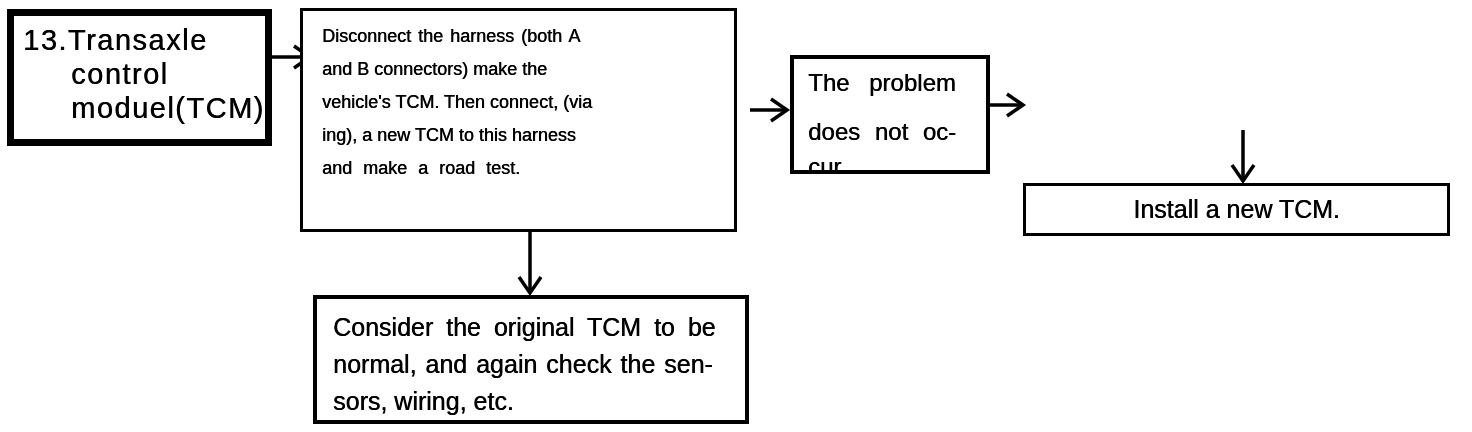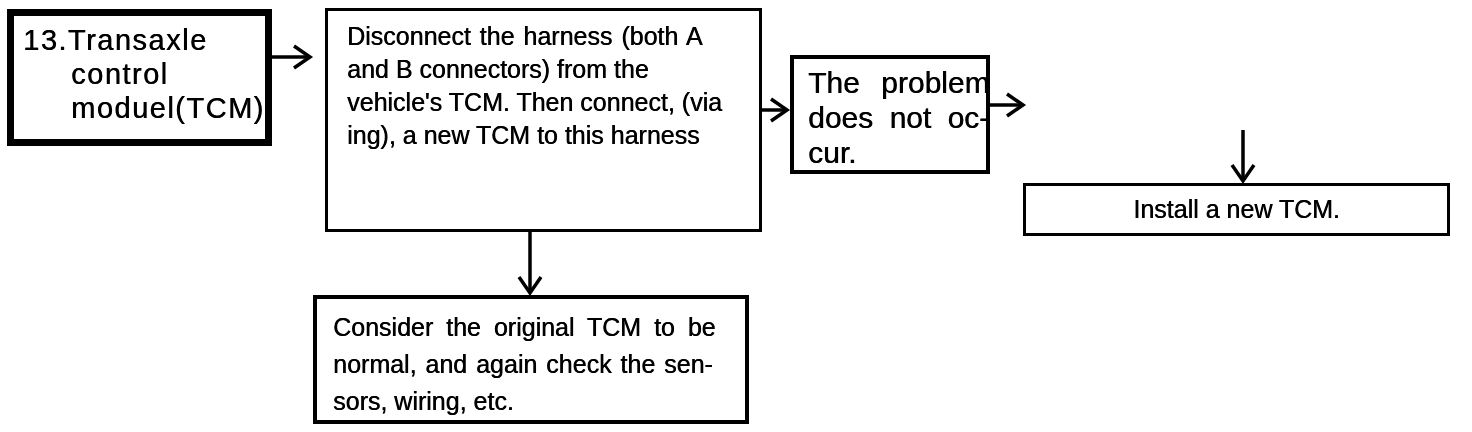--- a/index.html
+++ b/index.html
@@ -45,41 +45,41 @@
     padding: 7px 4px 0 9px;
     font-size: 29px;
     line-height: 34px;
     font-weight: 400;
     letter-spacing: 1.5px;
   }
   .box-step .line:nth-child(n+2) { padding-left: 48px; }
 
   
   .box-procedure {
-    left: 325px; top: 8px;
+    left: 300px; top: 8px;
     width: 437px; height: 224px;
     border-width: 3px;
     padding: 9px 6px 0 19px;
-    font-size: 25px;
+    font-size: 18px;
     line-height: 33px;
   }
   .box-procedure .line:nth-child(1) { word-spacing: 2px; }
   .box-procedure .line:nth-child(5) { word-spacing: 6px; }
 
   
   .box-problem {
     left: 790px; top: 55px;
     width: 200px; height: 119px;
     border-width: 4px;
     padding: 6px 6px 12px 14px;
-    font-size: 30px;
+    font-size: 24px;
     line-height: 35px;
   }
   .box-problem .line:nth-child(1) { word-spacing: 13px; }
-  .box-problem .line:nth-child(2) { word-spacing: 8px; }
+  .box-problem .line:nth-child(2) { word-spacing: 8px; margin-top: 14px; }
 
   
   .box-center {
     display: flex;
     align-items: center;
     justify-content: center;
     font-size: 25px;
   }
   .box-diagnosis {
     left: 1026px; top: 78px;
@@ -133,23 +133,24 @@
   </svg>
 
   <div class="box box-step">
       <div class="line">13.Transaxle</div>
       <div class="line">control</div>
       <div class="line">moduel(TCM)</div>
     </div>
 
   <div class="box box-procedure">
       <div class="line">Disconnect the harness (both A</div>
-      <div class="line">and B connectors) from the</div>
+      <div class="line">and B connectors) make the</div>
       <div class="line">vehicle's TCM. Then connect, (via</div>
       <div class="line">ing), a new TCM to this harness</div>
+      <div class="line">and make a road test.</div>
     </div>
 
   <div class="box box-problem">
       <div class="line">The problem</div>
       <div class="line">does not oc-</div>
       <div class="line">cur.</div>
     </div>
 
 
   <div class="box box-center box-action">

